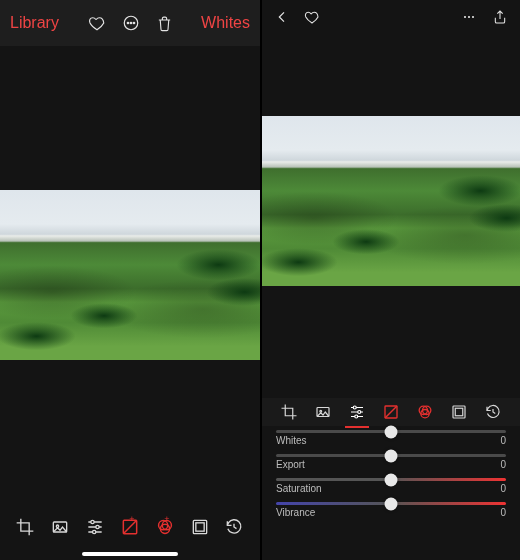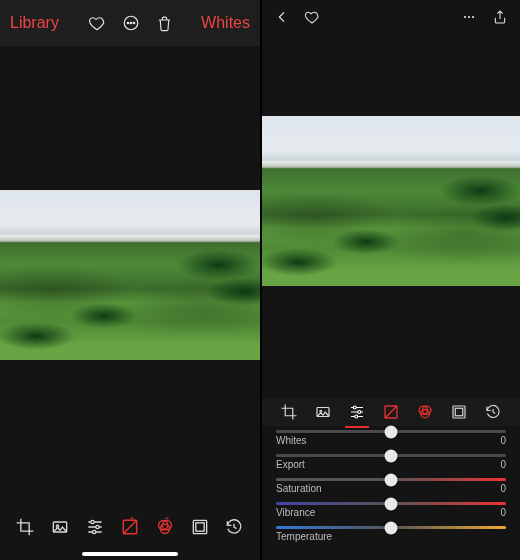--- a/index.html
+++ b/index.html
@@ -282,22 +282,14 @@
     </div>
     <div class="srow">
       <div class="track grad-vib">
           <div class="thumb"></div>
         </div>
       <div class="lbl">
           <span>Vibrance</span>
           <span>0</span>
         </div>
     </div>
-    <div class="srow" style="margin-bottom:0;">
-      <div class="track grad-temp">
-          <div class="thumb"></div>
-        </div>
-      <div class="lbl">
-          <span>Temperature</span>
-        </div>
-    </div>
   </div>
 </div>
 
 </body></html>

